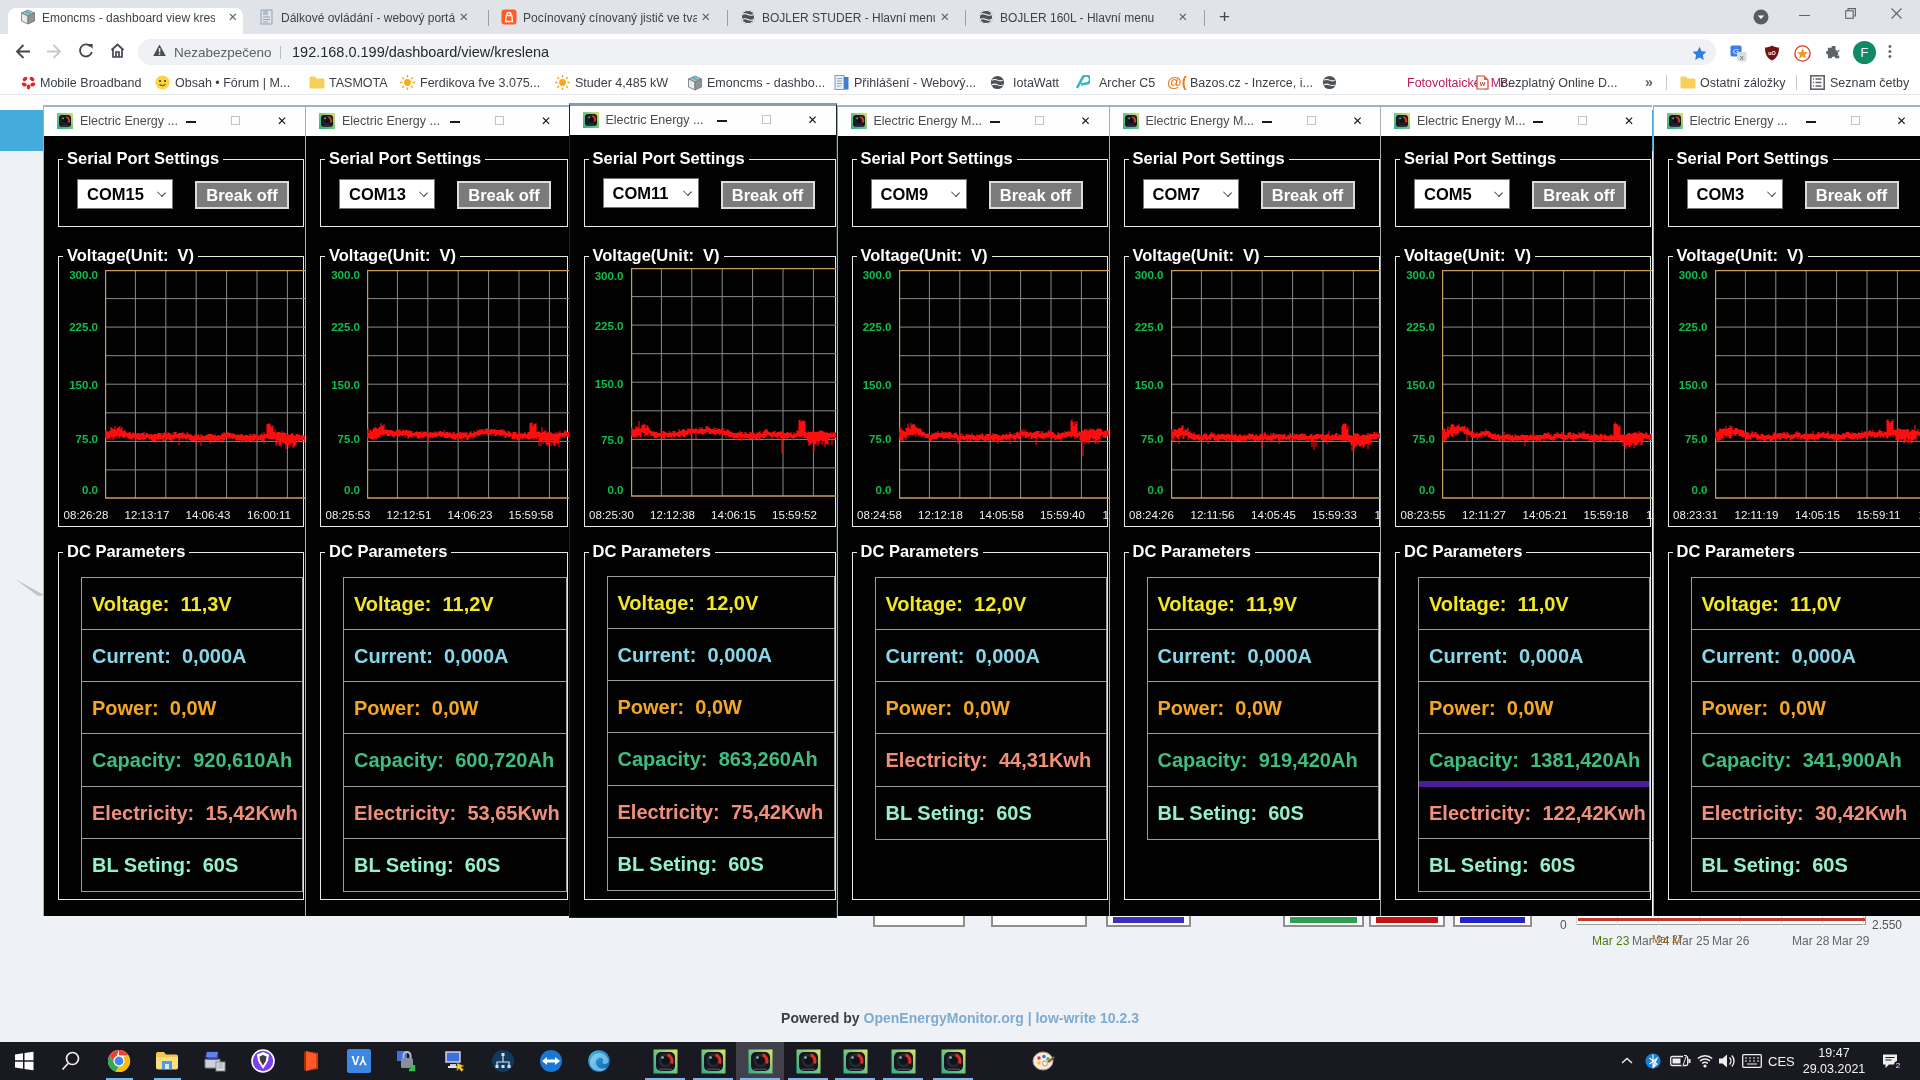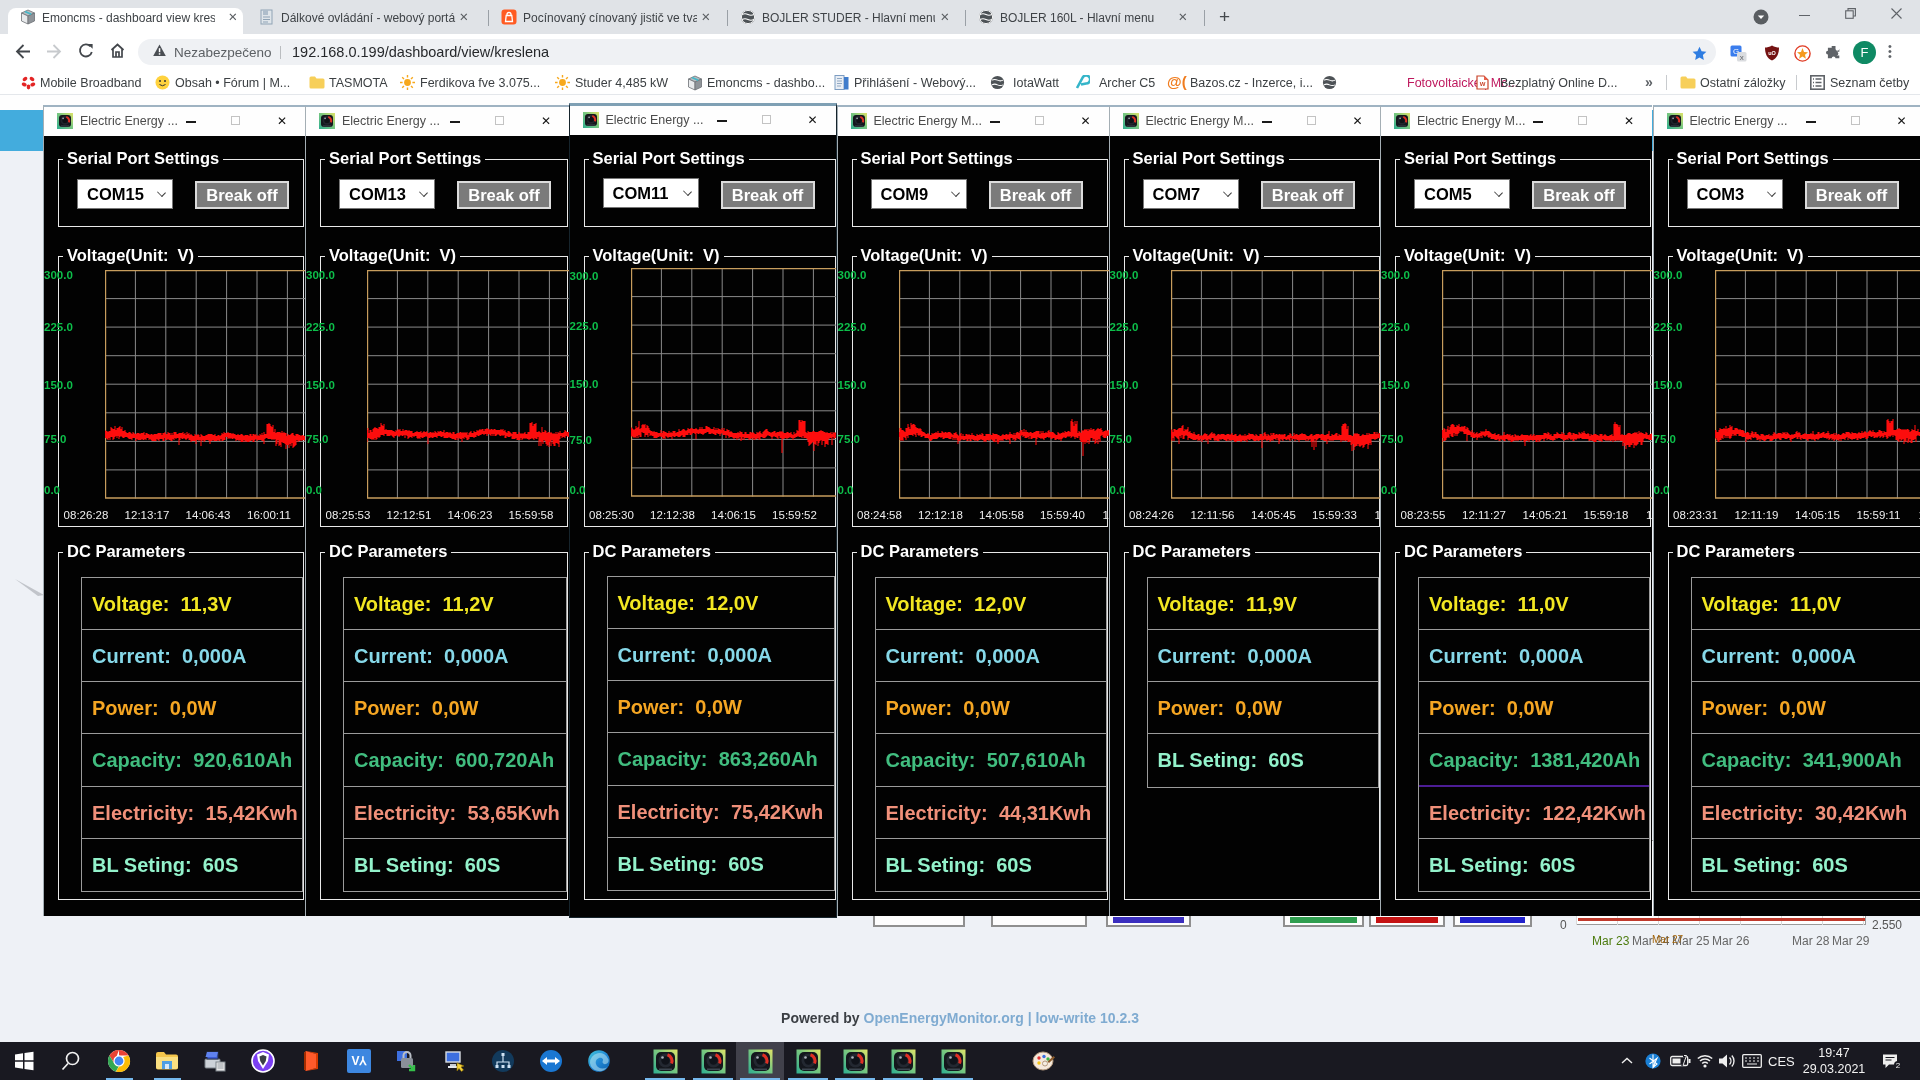--- a/index.html
+++ b/index.html
@@ -14,21 +14,21 @@
 .eclose{font-size:12px;color:#111;line-height:17px}
 .ebody{position:absolute;left:0;right:0;bottom:0;top:29px;background:#020202}
 .grp{position:absolute;border:1px solid #e9e9e9;background:transparent}
 .glab{position:absolute;left:4px;top:-11px;background:#020202;padding:0 4px;color:#fff;
  font-size:16.5px;font-weight:bold;white-space:nowrap}
 .combo{position:absolute;width:96px;height:30px;background:#fff;border:1px solid #767676;color:#000;
  font-size:16.5px;font-weight:bold;line-height:28px;padding-left:9px}
 .chev{position:absolute;right:7px;top:9px;width:7px;height:7px;border-right:1.4px solid #3a3a3a;border-bottom:1.4px solid #3a3a3a;transform:rotate(45deg) scale(1,0.8);background:none}
 .bbtn{position:absolute;width:94px;height:28px;background:#7b7b7b;border:2px solid #dcdcdc;color:#fff;
  font-size:16.5px;font-weight:bold;text-align:center;line-height:24px}
-.ylab{position:absolute;left:0;width:54px;font-size:11.5px;font-weight:bold;color:#0dbf4a}
+.ylab{position:absolute;left:0;width:54px;text-align:right;font-size:11.5px;font-weight:bold;color:#0dbf4a}
 .xlab{position:absolute;width:68px;text-align:center;font-size:11.5px;color:#efefef}
 .dctab{position:absolute;border:1px solid #9b9b9b;background:transparent}
 .dcrow{height:52.33px;line-height:52.33px;padding-left:10px;font-size:20px;font-weight:bold;white-space:nowrap;overflow:hidden}
 </style></head><body>
 <div id="scr">
     <div style="position:absolute;left:0;top:0;width:1920px;height:34px;background:#e0e3e7"></div>
     <div style="position:absolute;left:0;top:34px;width:1920px;height:36px;background:#fff"></div>
     <div style="position:absolute;left:0;top:70px;width:1920px;height:25px;background:#fff;border-bottom:1px solid #e4e7eb"></div>
     <div style="position:absolute;left:8px;top:8px;width:235px;height:26px;background:#fff;border-radius:8px 8px 0 0"></div>
     <svg style="position:absolute;left:20px;top:9px" width="16" height="16" viewBox="0 0 16 16">
@@ -487,21 +487,20 @@
       <div class="xlab" style="left:130px;top:402px">14:05:58</div>
       <div class="xlab" style="left:191px;top:402px">15:59:40</div>
       <div class="xlab" style="left:265px;top:402px;width:20px;text-align:left">1</div>
   <div class="grp" style="left:14px;top:445px;width:256px;height:348px">
     <span class="glab">DC Parameters</span>
       </div>
   <div class="dctab" style="left:37px;top:470px;width:232px">
         <div class="dcrow" style="border-bottom:1px solid #9b9b9b"><span style="color:#f2e722">Voltage:&nbsp;&nbsp;12,0V</span></div>
         <div class="dcrow" style="border-bottom:1px solid #9b9b9b"><span style="color:#86d8e8">Current:&nbsp;&nbsp;0,000A</span></div>
         <div class="dcrow" style="border-bottom:1px solid #9b9b9b"><span style="color:#f5a623">Power:&nbsp;&nbsp;0,0W</span></div>
-        <div class="dcrow" style="border-bottom:1px solid #9b9b9b"><span style="color:#41bd7f">Capacity:&nbsp;&nbsp;507,610Ah</span></div>
         <div class="dcrow" style="border-bottom:1px solid #9b9b9b"><span style="color:#f0907a">Electricity:&nbsp;&nbsp;44,31Kwh</span></div>
         <div class="dcrow" style="border-bottom:none"><span style="color:#93f2cb">BL Seting:&nbsp;&nbsp;60S</span></div>
       </div>
 </div>
 <div class="ewin" style="left:1108.5px;top:104.5px;width:272px;height:811px;border-left:1px solid #a4aeb4;border-top:2px solid #9fb3c2;">
  <div class="etb" style="height:29px">
   <svg class="eico" width="16" height="16" viewBox="0 0 16 16">
           <defs>
             <linearGradient id="ei4" x1="0" y1="1" x2="1" y2="0">
               <stop offset="0" stop-color="#2fae8f"></stop>
@@ -550,20 +549,21 @@
       <div class="xlab" style="left:130px;top:402px">14:05:45</div>
       <div class="xlab" style="left:191px;top:402px">15:59:33</div>
       <div class="xlab" style="left:265px;top:402px;width:20px;text-align:left">1</div>
   <div class="grp" style="left:14px;top:445px;width:256px;height:348px">
     <span class="glab">DC Parameters</span>
       </div>
   <div class="dctab" style="left:37px;top:470px;width:232px">
         <div class="dcrow" style="border-bottom:1px solid #9b9b9b"><span style="color:#f2e722">Voltage:&nbsp;&nbsp;11,9V</span></div>
         <div class="dcrow" style="border-bottom:1px solid #9b9b9b"><span style="color:#86d8e8">Current:&nbsp;&nbsp;0,000A</span></div>
         <div class="dcrow" style="border-bottom:1px solid #9b9b9b"><span style="color:#f5a623">Power:&nbsp;&nbsp;0,0W</span></div>
+        <div class="dcrow" style="border-bottom:1px solid #9b9b9b"><span style="color:#41bd7f">Capacity:&nbsp;&nbsp;919,420Ah</span></div>
         <div class="dcrow" style="border-bottom:none"><span style="color:#93f2cb">BL Seting:&nbsp;&nbsp;60S</span></div>
       </div>
 </div>
 <div class="ewin" style="left:1380px;top:104.5px;width:272px;height:811px;border-left:1px solid #a4aeb4;border-top:2px solid #9fb3c2;">
  <div class="etb" style="height:29px">
   <svg class="eico" width="16" height="16" viewBox="0 0 16 16">
           <defs>
             <linearGradient id="ei5" x1="0" y1="1" x2="1" y2="0">
               <stop offset="0" stop-color="#2fae8f"></stop>
               <stop offset="0.55" stop-color="#7cc87f"></stop>
@@ -611,21 +611,21 @@
       <div class="xlab" style="left:130px;top:402px">14:05:21</div>
       <div class="xlab" style="left:191px;top:402px">15:59:18</div>
       <div class="xlab" style="left:265px;top:402px;width:20px;text-align:left">1</div>
   <div class="grp" style="left:14px;top:445px;width:256px;height:348px">
     <span class="glab">DC Parameters</span>
       </div>
   <div class="dctab" style="left:37px;top:470px;width:232px">
         <div class="dcrow" style="border-bottom:1px solid #9b9b9b"><span style="color:#f2e722">Voltage:&nbsp;&nbsp;11,0V</span></div>
         <div class="dcrow" style="border-bottom:1px solid #9b9b9b"><span style="color:#86d8e8">Current:&nbsp;&nbsp;0,000A</span></div>
         <div class="dcrow" style="border-bottom:1px solid #9b9b9b"><span style="color:#f5a623">Power:&nbsp;&nbsp;0,0W</span></div>
-        <div class="dcrow" style="border-bottom:2px solid #4c1d95"><span style="color:#41bd7f">Capacity:&nbsp;&nbsp;1381,420Ah</span></div>
+        <div class="dcrow" style="border-bottom:6px solid #4c1d95"><span style="color:#41bd7f">Capacity:&nbsp;&nbsp;1381,420Ah</span></div>
         <div class="dcrow" style="border-bottom:1px solid #9b9b9b"><span style="color:#f0907a">Electricity:&nbsp;&nbsp;122,42Kwh</span></div>
         <div class="dcrow" style="border-bottom:none"><span style="color:#93f2cb">BL Seting:&nbsp;&nbsp;60S</span></div>
       </div>
 </div>
 <div class="ewin" style="left:1652.5px;top:104.5px;width:272px;height:811px;border-left:1px solid #a4aeb4;border-top:2px solid #9fb3c2;">
  <div class="etb" style="height:29px">
   <svg class="eico" width="16" height="16" viewBox="0 0 16 16">
           <defs>
             <linearGradient id="ei6" x1="0" y1="1" x2="1" y2="0">
               <stop offset="0" stop-color="#2fae8f"></stop>

